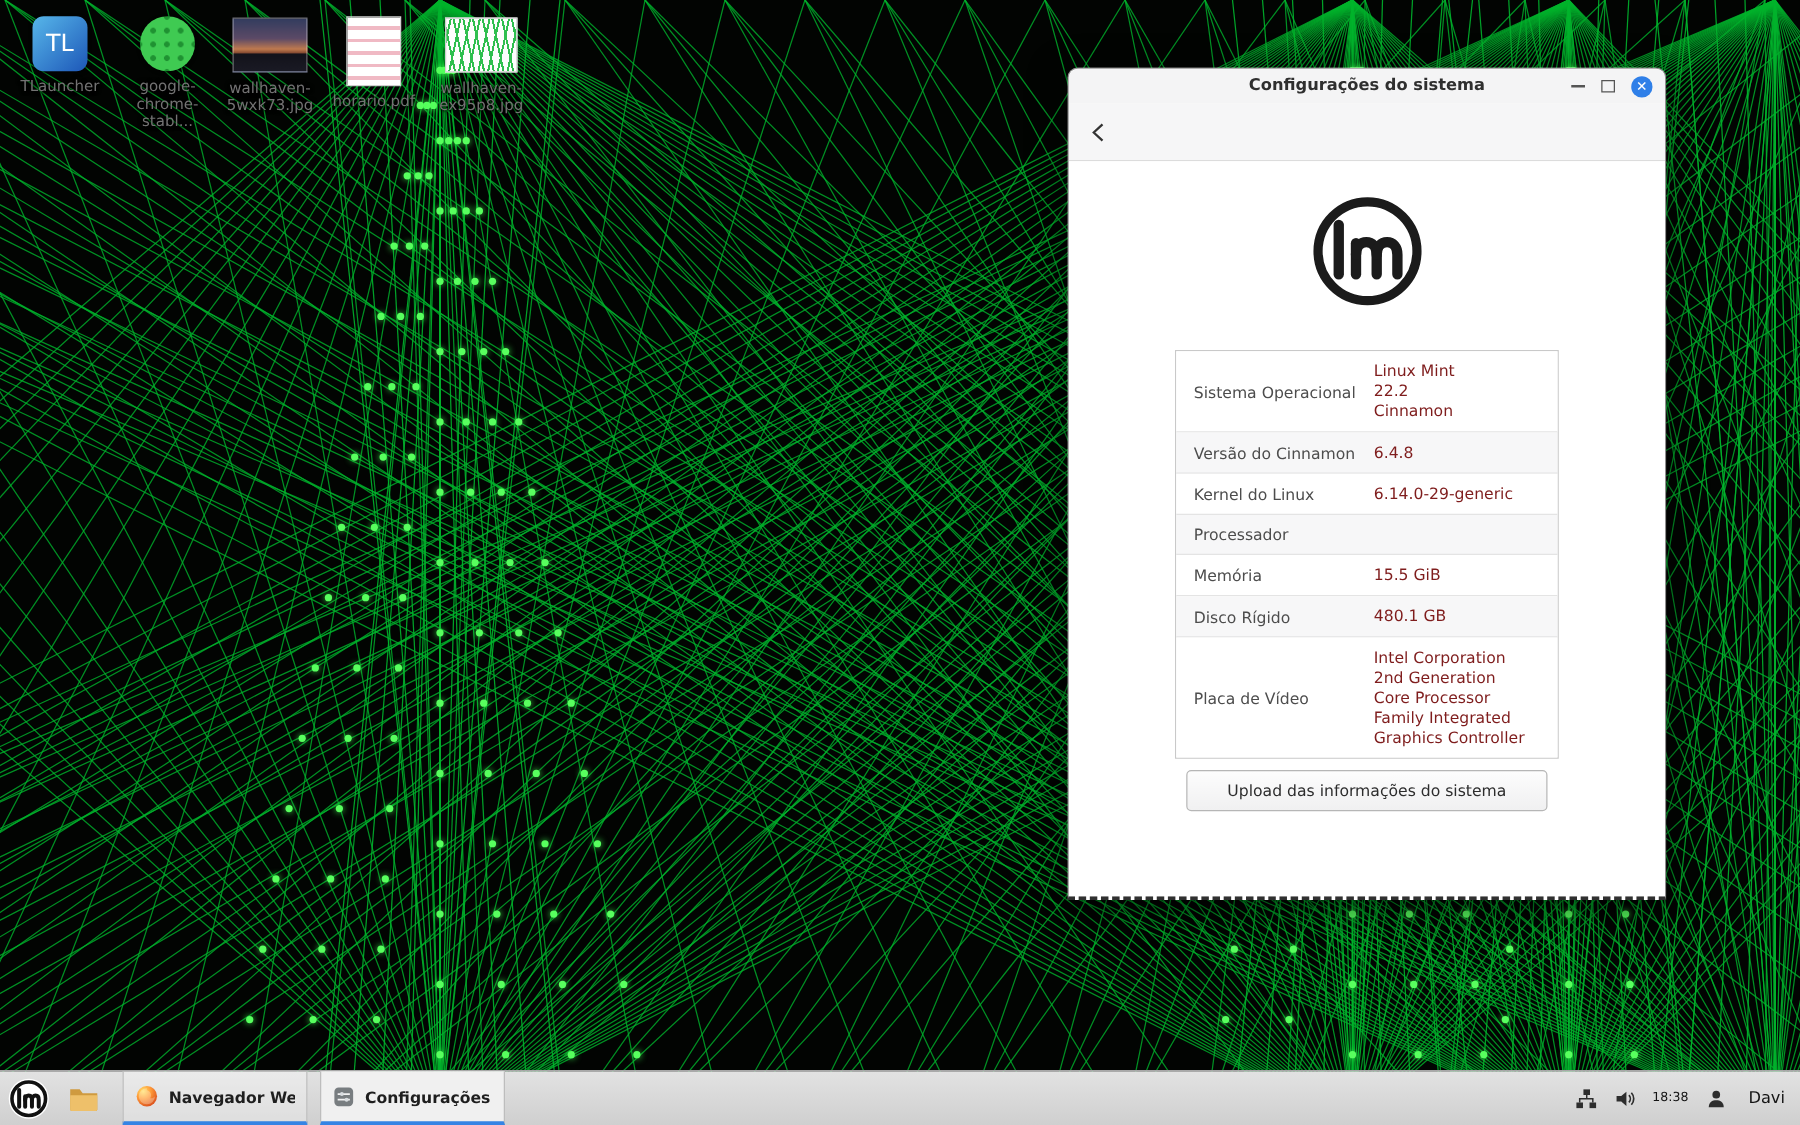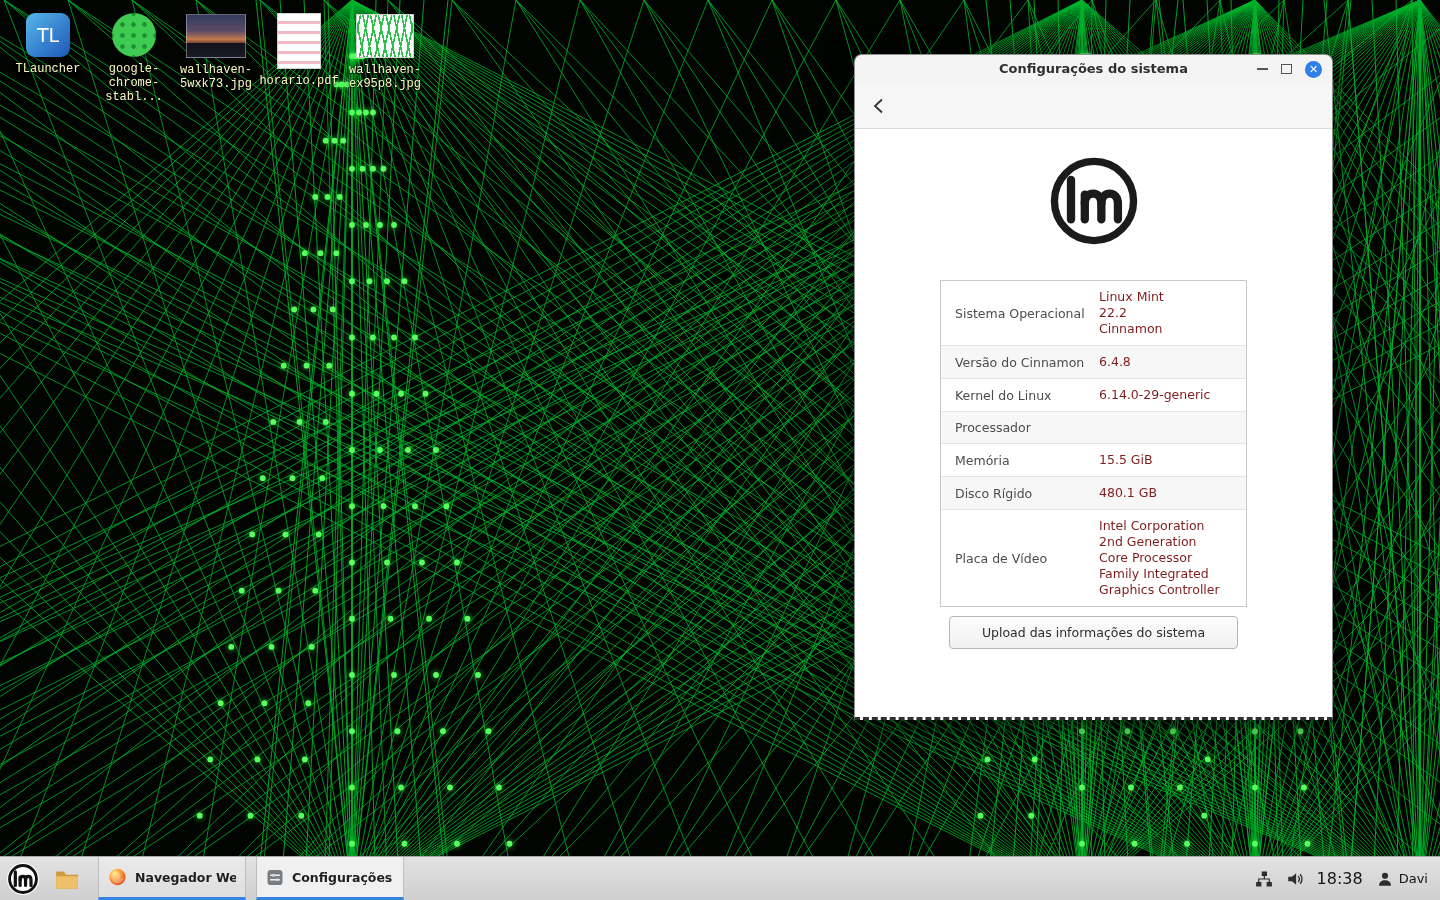--- a/index.html
+++ b/index.html
@@ -3,22 +3,22 @@
 <meta charset="utf-8">
 <style>
   html,body{margin:0;padding:0;width:1440px;height:900px;overflow:hidden;
     font-family:"DejaVu Sans","Liberation Sans",sans-serif;background:#020402;}
   .screen{position:relative;width:1440px;height:900px;overflow:hidden;background:#020402;}
   #wallpaper{position:absolute;left:0;top:0;z-index:0;}
   #wallpaper circle{filter:drop-shadow(0 0 3px rgba(60,255,80,.95));}
 
   
   .desk-icon{position:absolute;width:88px;display:flex;flex-direction:column;align-items:center;gap:5px;z-index:2;cursor:default;}
-  .desk-icon .cap{font-size:12px;color:#fef9c3;text-align:center;line-height:1.18;
-    text-shadow:0 1px 2px rgba(0,0,0,.95),0 0 4px rgba(0,0,0,.85);font-family:Liberation Mono, monospace;}
+  .desk-icon .cap{font-size:12px;color:#737373;text-align:center;line-height:1.18;
+    text-shadow:0 1px 2px rgba(0,0,0,.95),0 0 4px rgba(0,0,0,.85);}
   .ico-tl{width:44px;height:44px;border-radius:9px;background:linear-gradient(135deg,#57b7ea,#1d57b8);
     display:flex;align-items:center;justify-content:center;color:#fff;font-weight:normal;font-size:19px;box-shadow:0 1px 3px rgba(0,0,0,.6);}
   .ico-chrome{width:44px;height:44px;border-radius:50%;background:#3fca52;
     background-image:radial-gradient(#1f9232 2px,transparent 2.6px);background-size:11px 11px;background-position:5px 6px;
     box-shadow:0 1px 3px rgba(0,0,0,.6);}
   .thumb-city{width:58px;height:42px;border:1px solid rgba(255,255,255,.35);
     background:linear-gradient(180deg,#323c5e 0%,#5c4a66 38%,#c07a4e 58%,#7e452e 66%,#12121a 67%,#1a1a24 100%);}
   .thumb-pdf{width:42px;height:54px;border:1px solid #cfcfcf;background:
     repeating-linear-gradient(180deg,#ffffff 0 7px,#f0b9c4 7px 10px);}
   .thumb-green{width:56px;height:42px;border:1px solid #cfcfcf;background-color:#fdfdfd;background-image:
@@ -57,22 +57,22 @@
   .menu-btn{width:46px;display:flex;align-items:center;justify-content:center;cursor:pointer;}
   .menu-btn svg{width:32px;height:32px;background:#fff;border-radius:50%;}
   .files-btn{width:42px;display:flex;align-items:center;justify-content:center;cursor:pointer;}
   .task-btn{width:148px;margin-left:10px;display:flex;align-items:center;gap:8px;padding:0 9px;box-sizing:border-box;
     border-left:1px solid #bdbdbd;border-right:1px solid #bdbdbd;border-bottom:3px solid #3584e4;
     background:rgba(255,255,255,.30);cursor:pointer;}
   .task-btn.active{background:#f0f0f0;}
   .task-btn .tlabel{font-size:12.5px;font-weight:bold;color:#1e1e1e;white-space:nowrap;overflow:hidden;}
   .tray{margin-left:auto;display:flex;align-items:center;gap:13px;padding-right:12px;}
   .tray-ico{width:18px;height:18px;display:block;cursor:pointer;}
-  .clock{font-size:16px;color:#141414;cursor:pointer;}
-  .user-applet{display:flex;align-items:center;gap:5px;cursor:pointer;}
+  .clock{font-size:10px;color:#141414;cursor:pointer;}
+  .user-applet{display:flex;align-items:center;gap:17px;cursor:pointer;}
   .user-applet .uname{font-size:13px;color:#141414;}
 </style>
 </head>
 <body>
 
 <div class="screen">
 
   <svg id="wallpaper" width="1440" height="900" viewBox="0 0 1440 900">
       <line x1="352" y1="0" x2="-700" y2="900" stroke="#00b32c" stroke-width="1" opacity="0.8"></line>
       <line x1="352" y1="900" x2="-700" y2="0" stroke="#00b32c" stroke-width="1" opacity="0.8"></line>

